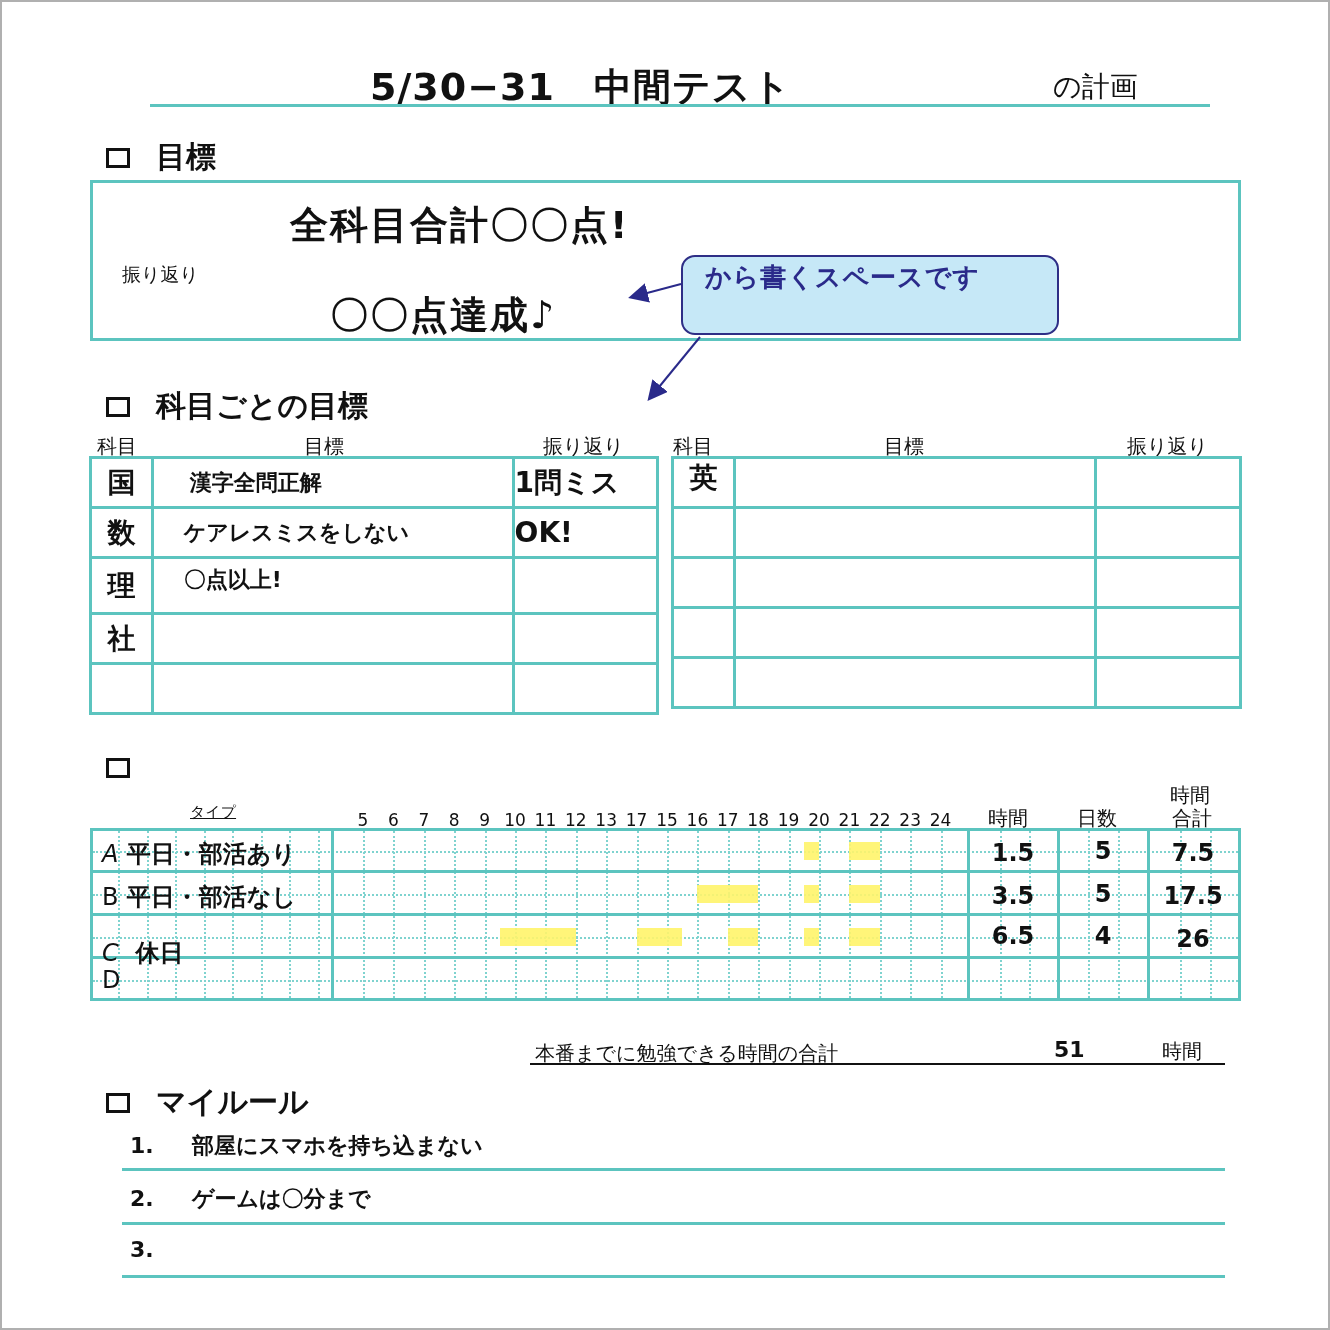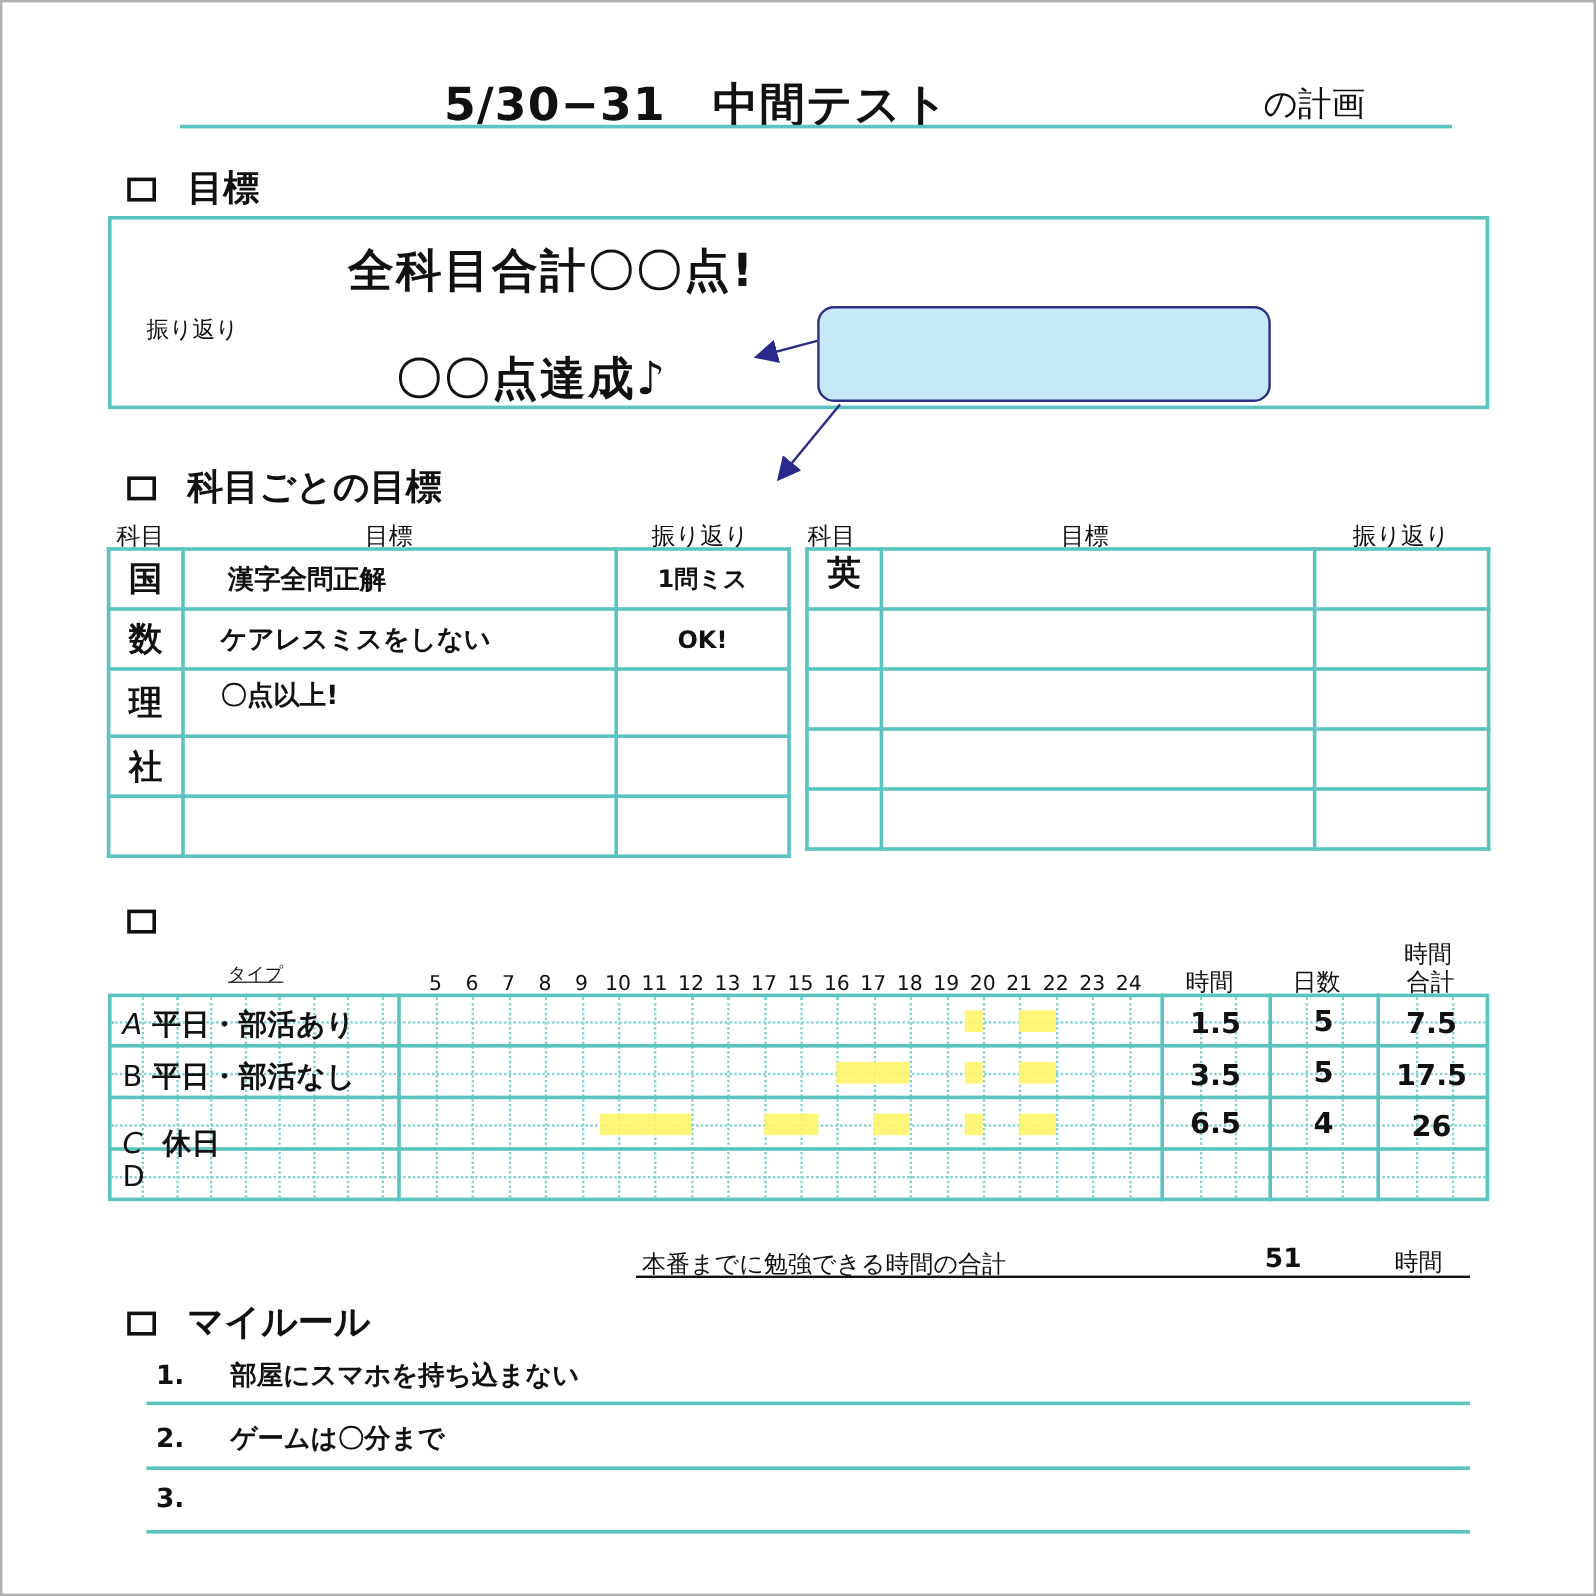--- a/index.html
+++ b/index.html
@@ -16,21 +16,21 @@
   .goal-main { left:290px; top:200px; font-size:38px; font-weight:bold; letter-spacing:2px; white-space:nowrap; }
   .reflect-small { left:122px; top:262px; font-size:19px; white-space:nowrap; }
   .goal-result { left:330px; top:290px; font-size:38px; font-weight:bold; letter-spacing:2px; white-space:nowrap; }
   .callout { left:681px; top:255px; width:378px; height:80px; background:#c6e8f7; border:2px solid #2e2e86;
              border-radius:14px; box-sizing:border-box; color:#2a2a8a; font-weight:bold; font-size:26px;
              line-height:33px; padding:4px 0 0 22px; letter-spacing:1px; }
   table.subj { position:absolute; border-collapse:collapse; }
   table.subj td { border:3px solid #5cc4bf; height:47px; padding:0; vertical-align:middle; }
   .subj-name { font-size:28px; font-weight:bold; text-align:center; }
   .subj-goal { font-size:22px; font-weight:bold; padding-left:30px !important; }
-  .subj-ref { font-size:20px; font-weight:bold; text-align:center; }
+  .subj-ref { font-size:28px; font-weight:bold; text-align:left; }
   .colhead { font-size:20px; white-space:nowrap; }
   .sched-wrap { left:90px; top:828px; width:1151px; height:173px; border:3px solid #5cc4bf; box-sizing:border-box; }
   .hline { position:absolute; height:3px; background:#5cc4bf; }
   .vline { position:absolute; width:3px; background:#5cc4bf; }
   .dotv { position:absolute; width:0; border-left:2px dotted #7fd3cf; }
   .doth { position:absolute; height:0; border-top:2px dotted #7fd3cf; }
   .bar { position:absolute; height:18px; background:#fff46a; opacity:0.9; }
   .hour { position:absolute; top:810px; font-size:17px; width:30px; text-align:center; margin-left:-15px; }
   .rowlabel { position:absolute; font-size:24px; font-weight:bold; white-space:nowrap; }
   .num { position:absolute; font-size:24px; font-weight:bold; text-align:center; }
@@ -50,20 +50,21 @@
 <div class="abs section" style="left:106px;top:137px;">
   <span class="sq"></span>
   <span>目標</span>
 </div>
 <div class="abs goal-box"></div>
 <div class="abs goal-main">全科目合計〇〇点!</div>
 <div class="abs reflect-small">振り返り</div>
 <div class="abs goal-result">〇〇点達成♪</div>
 
 <div class="abs callout">
+  <div>から書くスペースです</div>
 </div>
 <svg class="abs" style="left:0;top:0;" width="1330" height="420">
   <defs>
     <marker id="ah" markerWidth="10" markerHeight="10" refX="8" refY="5" orient="auto">
       <path d="M0,0 L10,5 L0,10 z" fill="#2a2a8a"></path>
     </marker>
   </defs>
   <line x1="681" y1="284" x2="632" y2="297" stroke="#2a2a8a" stroke-width="2" marker-end="url(#ah)"></line>
   <line x1="700" y1="337" x2="650" y2="398" stroke="#2a2a8a" stroke-width="2" marker-end="url(#ah)"></line>
 </svg>

